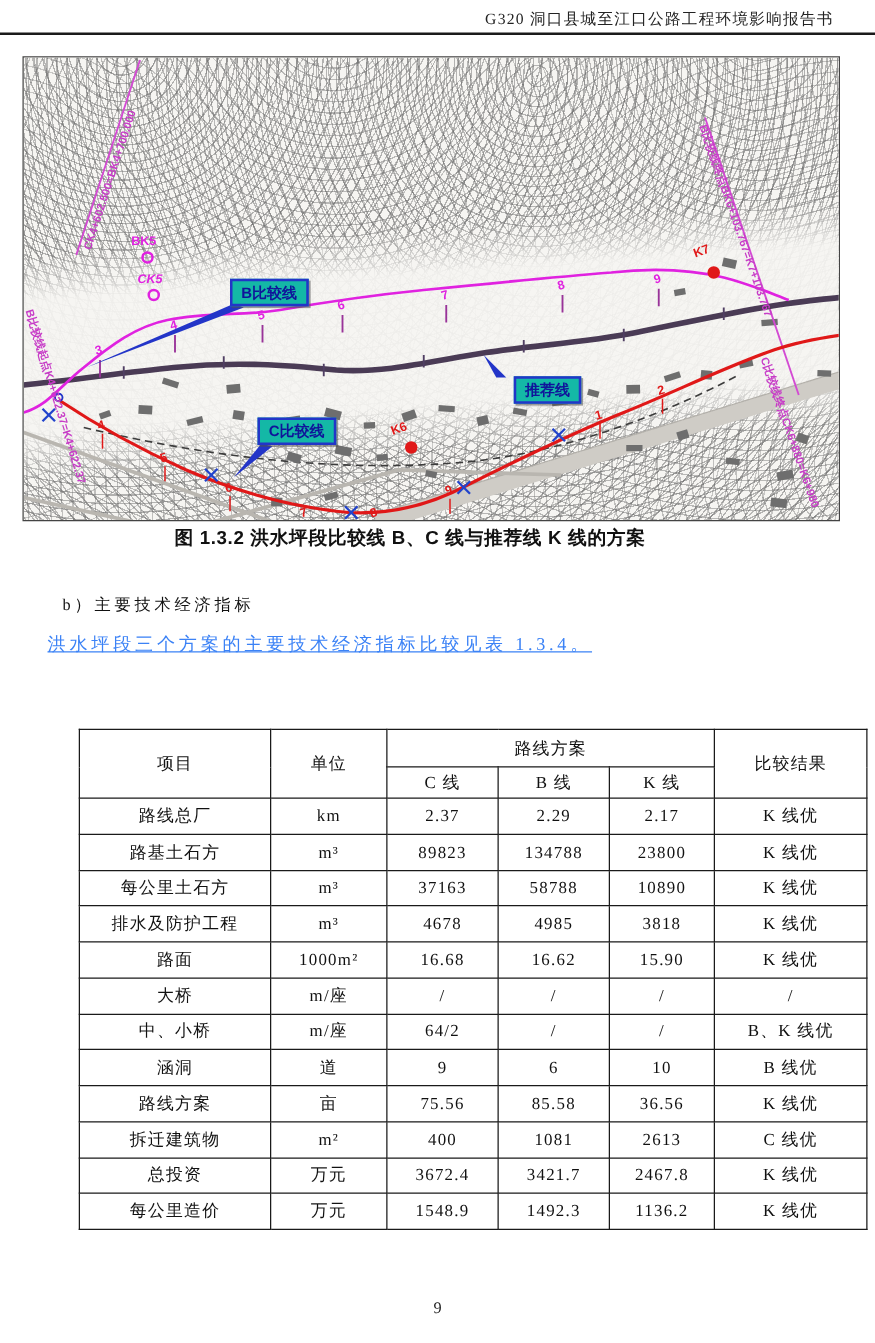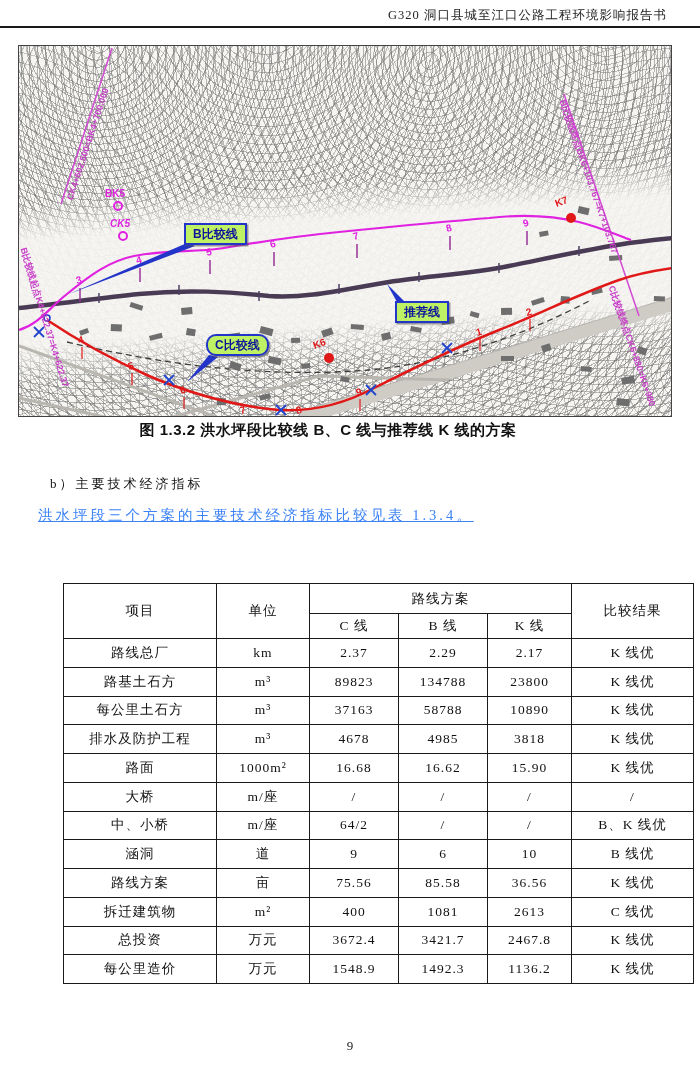--- a/index.html
+++ b/index.html
@@ -25,21 +25,21 @@
       repeating-radial-gradient(circle at 12% -2%,  rgba(110,110,110,.50) 0 1px, transparent 1px 7px),
       repeating-radial-gradient(circle at 38% -10%, rgba(110,110,110,.45) 0 1px, transparent 1px 9px),
       repeating-radial-gradient(circle at 63% 4%,   rgba(110,110,110,.48) 0 1px, transparent 1px 8px),
       repeating-radial-gradient(circle at 90% -6%,  rgba(110,110,110,.45) 0 1px, transparent 1px 8px),
       repeating-radial-gradient(circle at 104% 88%, rgba(110,110,110,.40) 0 1px, transparent 1px 9px),
       repeating-radial-gradient(circle at -6% 52%,  rgba(110,110,110,.35) 0 1px, transparent 1px 10px),
       #f6f5f2;
   }
   #routes { position:absolute; inset:0; }
   .map-label {
-    position:absolute; background:#bef264; border:2px solid #2335c8; color:#10149a;
+    position:absolute; background:#14b8a6; border:2px solid #2335c8; color:#10149a;
     font-family:"Liberation Sans", sans-serif; font-weight:bold; font-size:12px;
     line-height:18px; padding:0 7px; white-space:nowrap; box-shadow:1.5px 1.5px 0 rgba(80,80,80,.55);
   }
   .map-note {
     position:absolute; font-family:"Liberation Sans", sans-serif; font-size:9px; font-weight:bold;
     color:#c73cc7; white-space:nowrap; transform-origin:left top;
   }
   .map-mini { position:absolute; font-family:"Liberation Sans", sans-serif; font-size:10px; font-weight:bold; white-space:nowrap; }
   .magenta { color:#e022e0; } .red { color:#e01818; }
   
@@ -196,22 +196,22 @@
       <polygon points="190,309 199,311 168,336" fill="#2335c8"></polygon>
 
       <circle cx="99" cy="160" r="4" fill="none" stroke="#e022e0" stroke-width="2"></circle>
       <circle cx="104" cy="190" r="4" fill="none" stroke="#e022e0" stroke-width="2"></circle>
       <circle cx="310" cy="312" r="5" fill="#e01818"></circle>
       <circle cx="552" cy="172" r="5" fill="#e01818"></circle>
       <circle cx="28" cy="272" r="3" fill="none" stroke="#2335c8" stroke-width="1.5"></circle>
     </svg>
 
     <div class="map-label" style="left:165px; top:177px;">B比较线</div>
-    <div class="map-label" style="left:376px; top:255px;">推荐线</div>
-    <div class="map-label" style="left:187px; top:288px;border-radius:10px;">C比较线</div>
+    <div class="map-label" style="left:392px; top:255px;">推荐线</div>
+    <div class="map-label" style="left:187px; top:288px;">C比较线</div>
 
     <div class="map-note" style="left:10px; top:200px; transform:rotate(73deg);">B比较线起点K4+622.37=K4+622.37</div>
     <div class="map-note" style="left:46px; top:152px; transform:rotate(-72deg);">CK4+602.500=BK4+700.000</div>
     <div class="map-note" style="left:549px; top:52px; transform:rotate(71deg);">B比较线终点BK6+103.767=K7+103.767</div>
     <div class="map-note" style="left:598px; top:238px; transform:rotate(71deg);">C比较线终点CK6+880=K6+980</div>
 
     <span class="map-mini magenta" style="left:86px;  top:142px;">BK5</span>
     <span class="map-mini magenta" style="left:91px;  top:172px;font-style:italic;">CK5</span>
     <span class="map-mini red" style="left:294px; top:292px; transform:rotate(-20deg);">K6</span>
     <span class="map-mini red" style="left:536px; top:150px; transform:rotate(-20deg);">K7</span>

